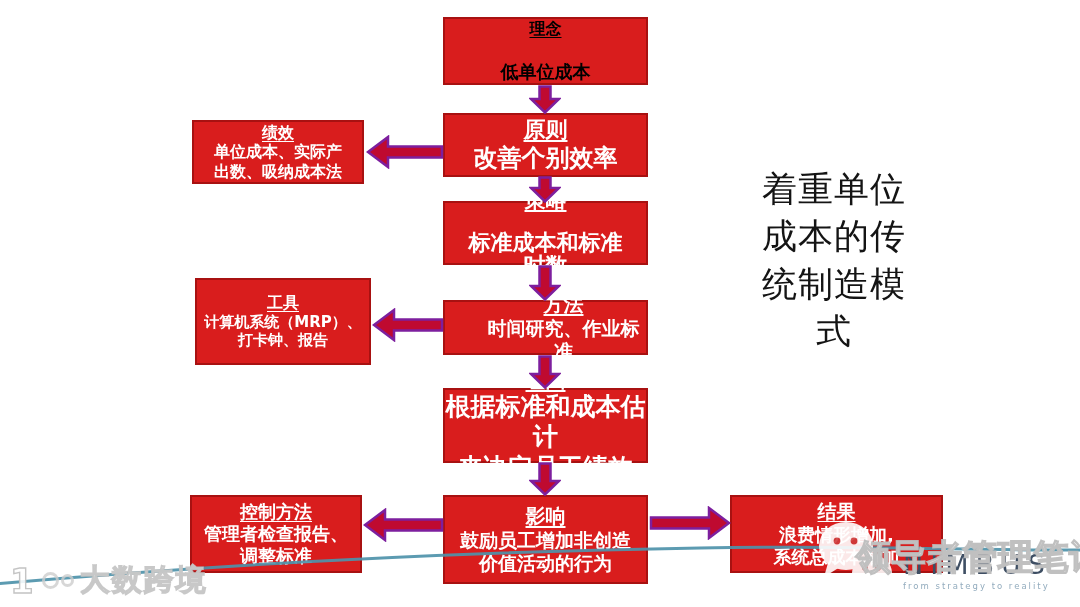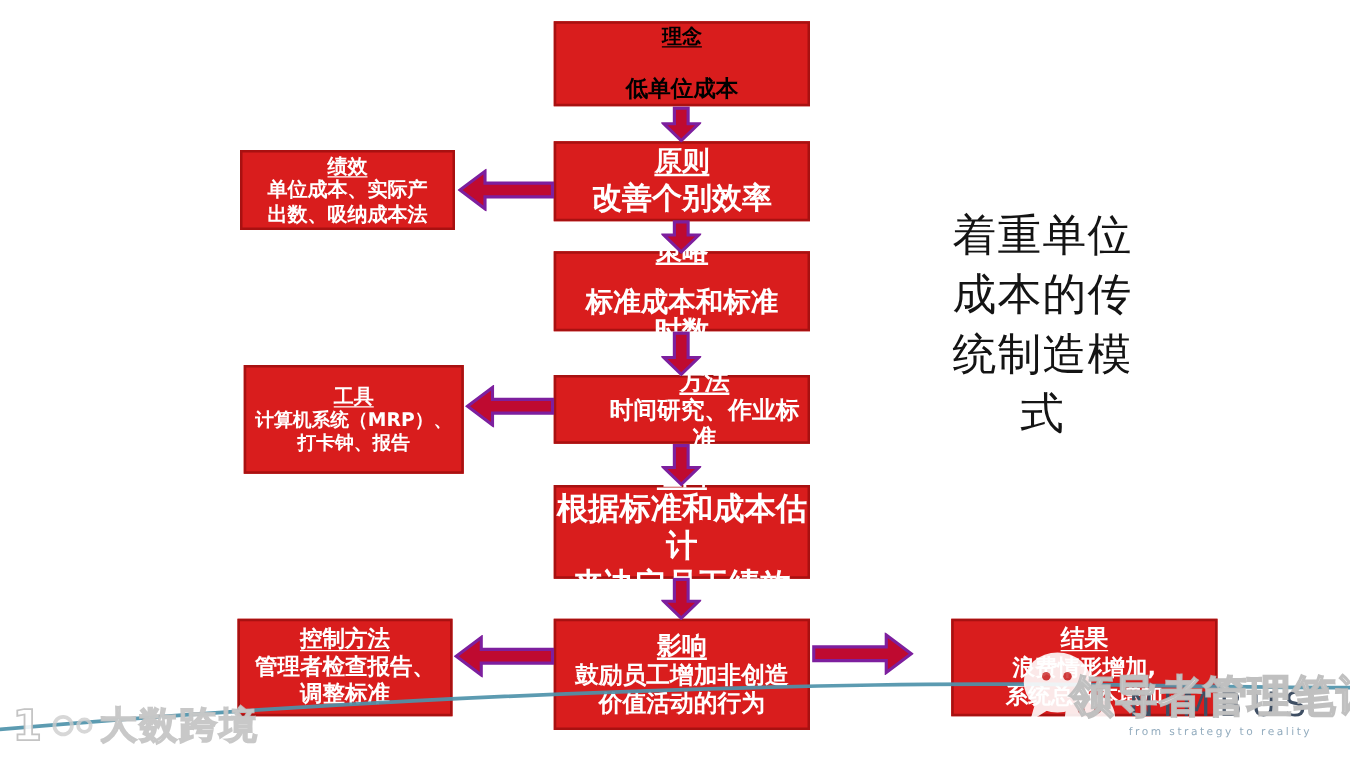--- a/index.html
+++ b/index.html
@@ -113,33 +113,33 @@
     <div class="fbox-body" style="font-size:19px;">鼓励员工增加非创造
 价值活动的行为</div>
   </div>
 
   <div class="fbox" style="left:192px;top:120px;width:172px;height:64px;line-height:1.2;">
     <div class="fbox-title" style="font-size:16px;">绩效</div>
     <div class="fbox-body" style="font-size:16px;">单位成本、实际产
 出数、吸纳成本法</div>
   </div>
 
-  <div class="fbox" style="left:195px;top:292px;width:176px;height:87px;">
+  <div class="fbox" style="left:195px;top:278px;width:176px;height:87px;">
     <div class="fbox-title" style="font-size:16px;">工具</div>
     <div class="fbox-body" style="font-size:15px;">计算机系统（MRP）、
 打卡钟、报告</div>
   </div>
 
   <div class="fbox" style="left:190px;top:495px;width:172px;height:78px;">
     <div class="fbox-title" style="font-size:18px;">控制方法</div>
     <div class="fbox-body" style="font-size:18px;">管理者检查报告、
 调整标准</div>
   </div>
 
-  <div class="fbox" style="left:761px;top:495px;width:213px;height:78px;">
+  <div class="fbox" style="left:730px;top:495px;width:213px;height:78px;">
     <div class="fbox-title" style="font-size:19px;">结果</div>
     <div class="fbox-body" style="font-size:18px;">浪费情形增加,
 系统总成本增加</div>
   </div>
 
   <div class="side-note">着重单位
 成本的传
 统制造模
 式</div>
 

